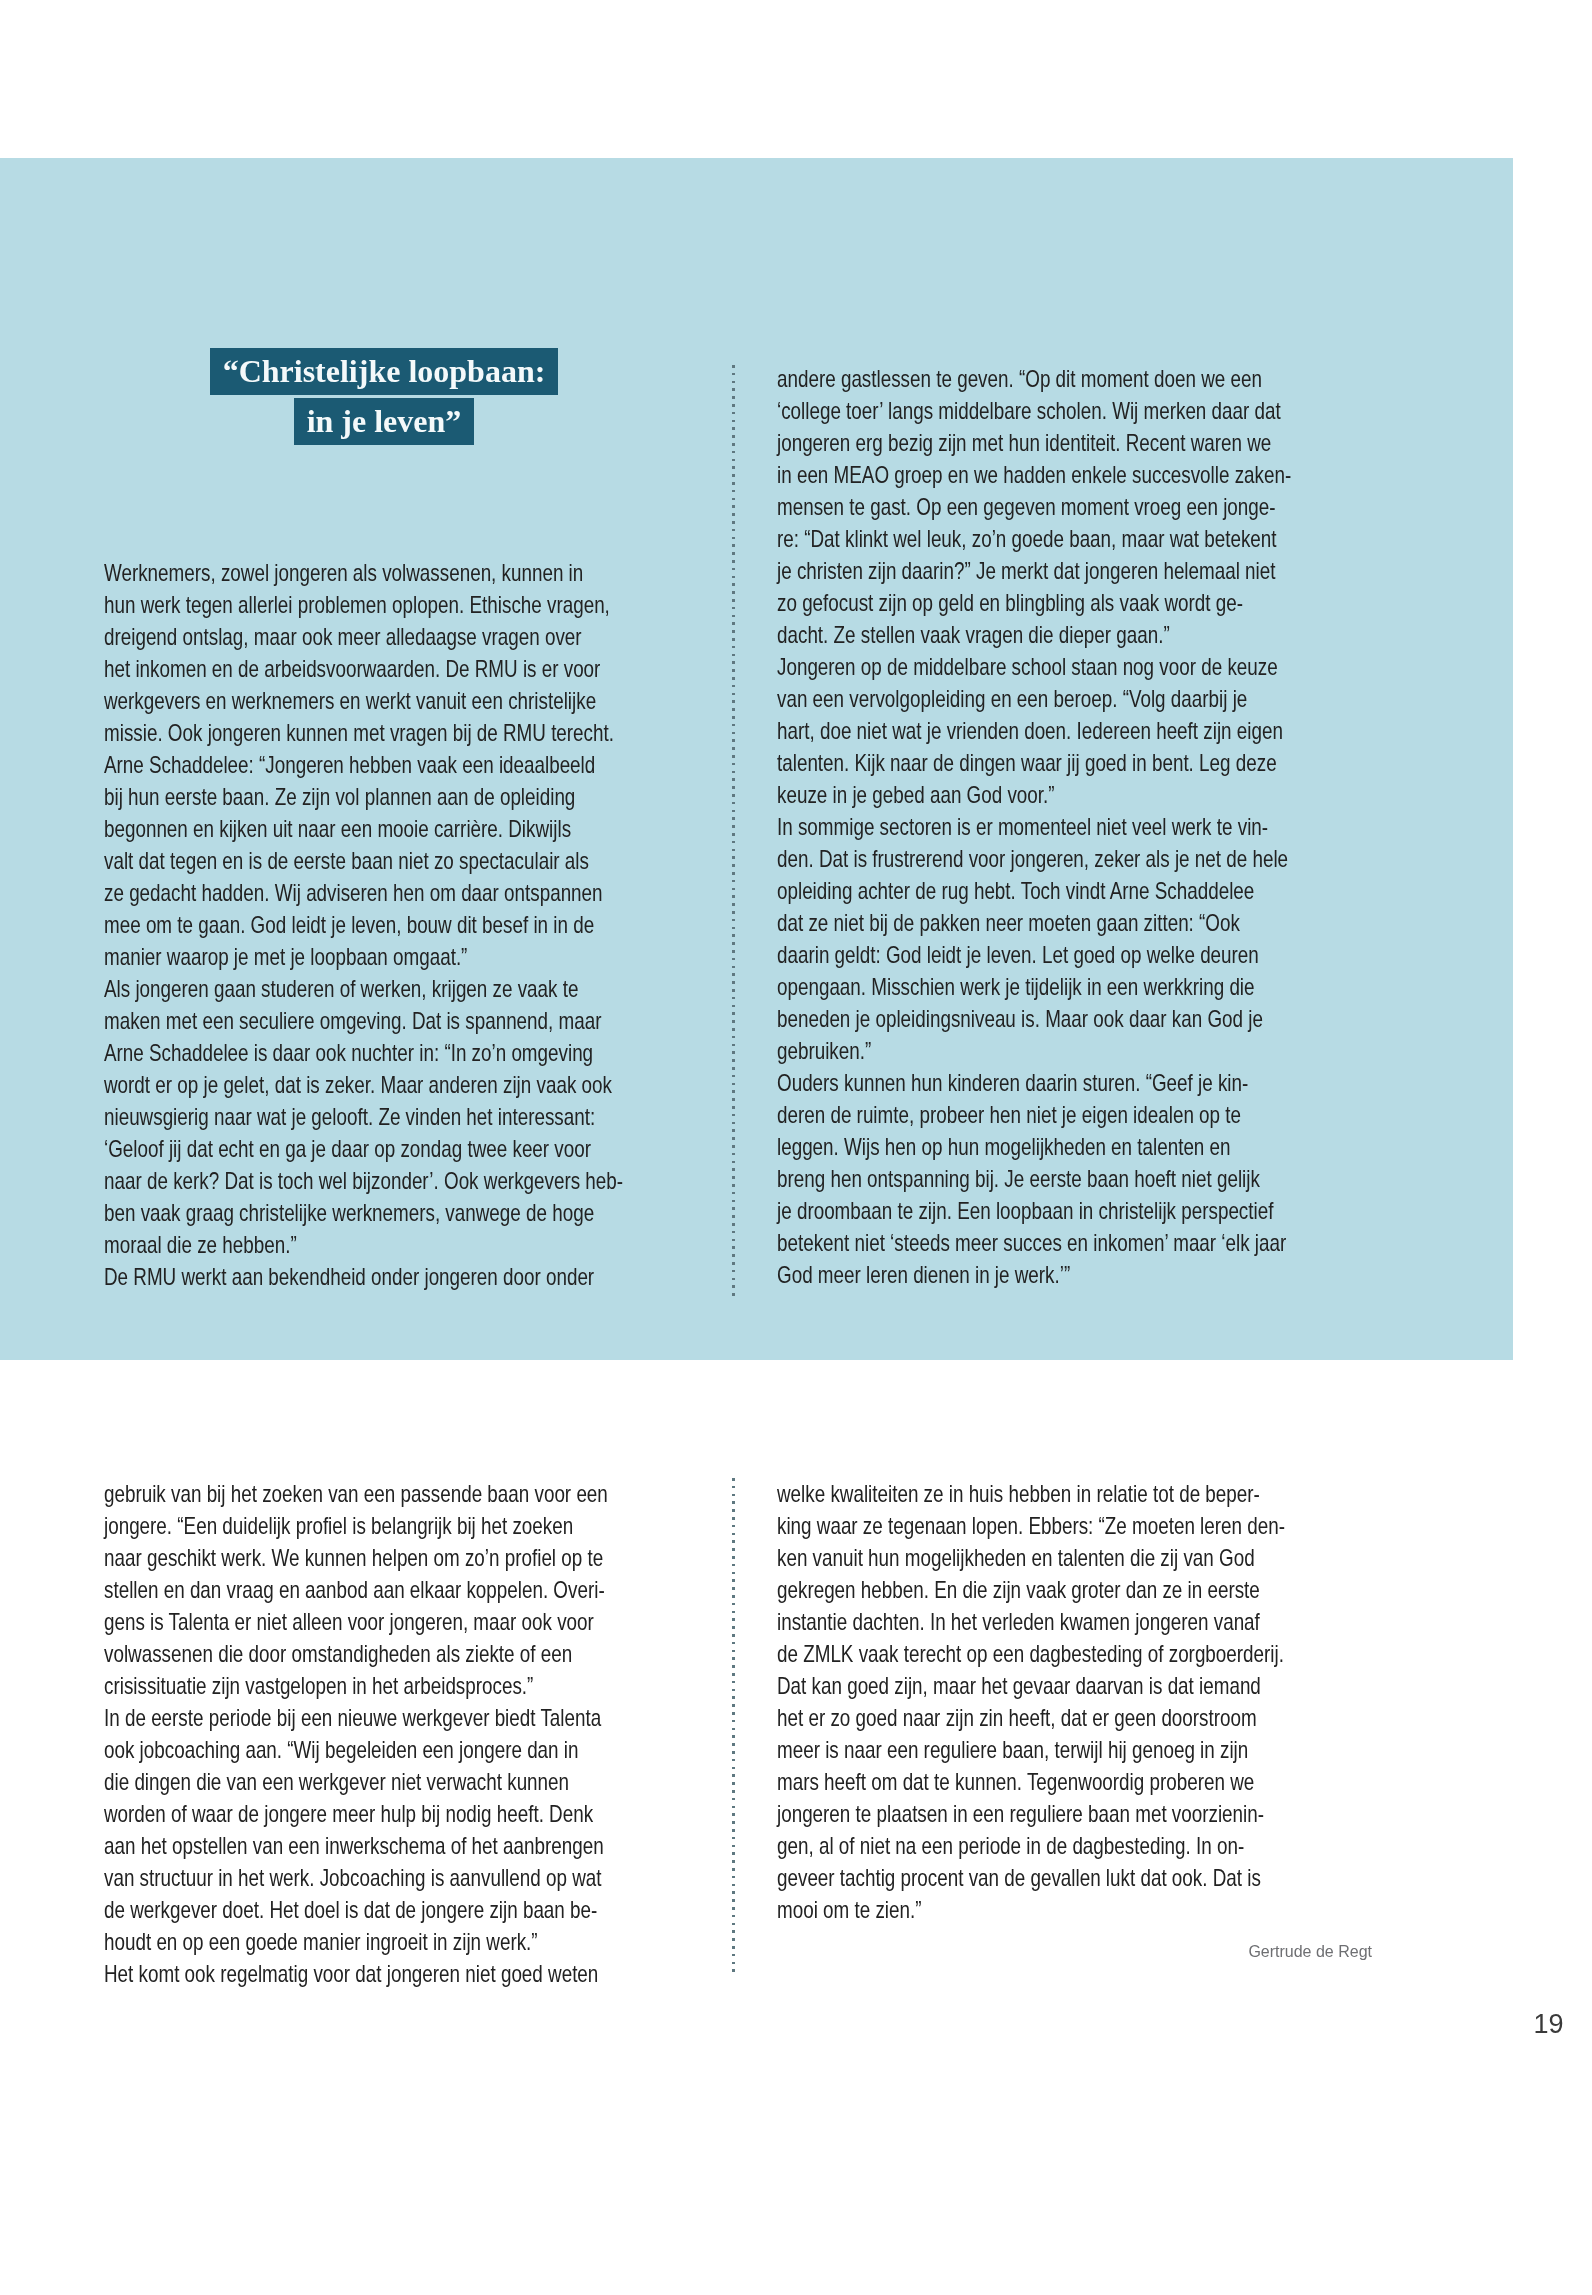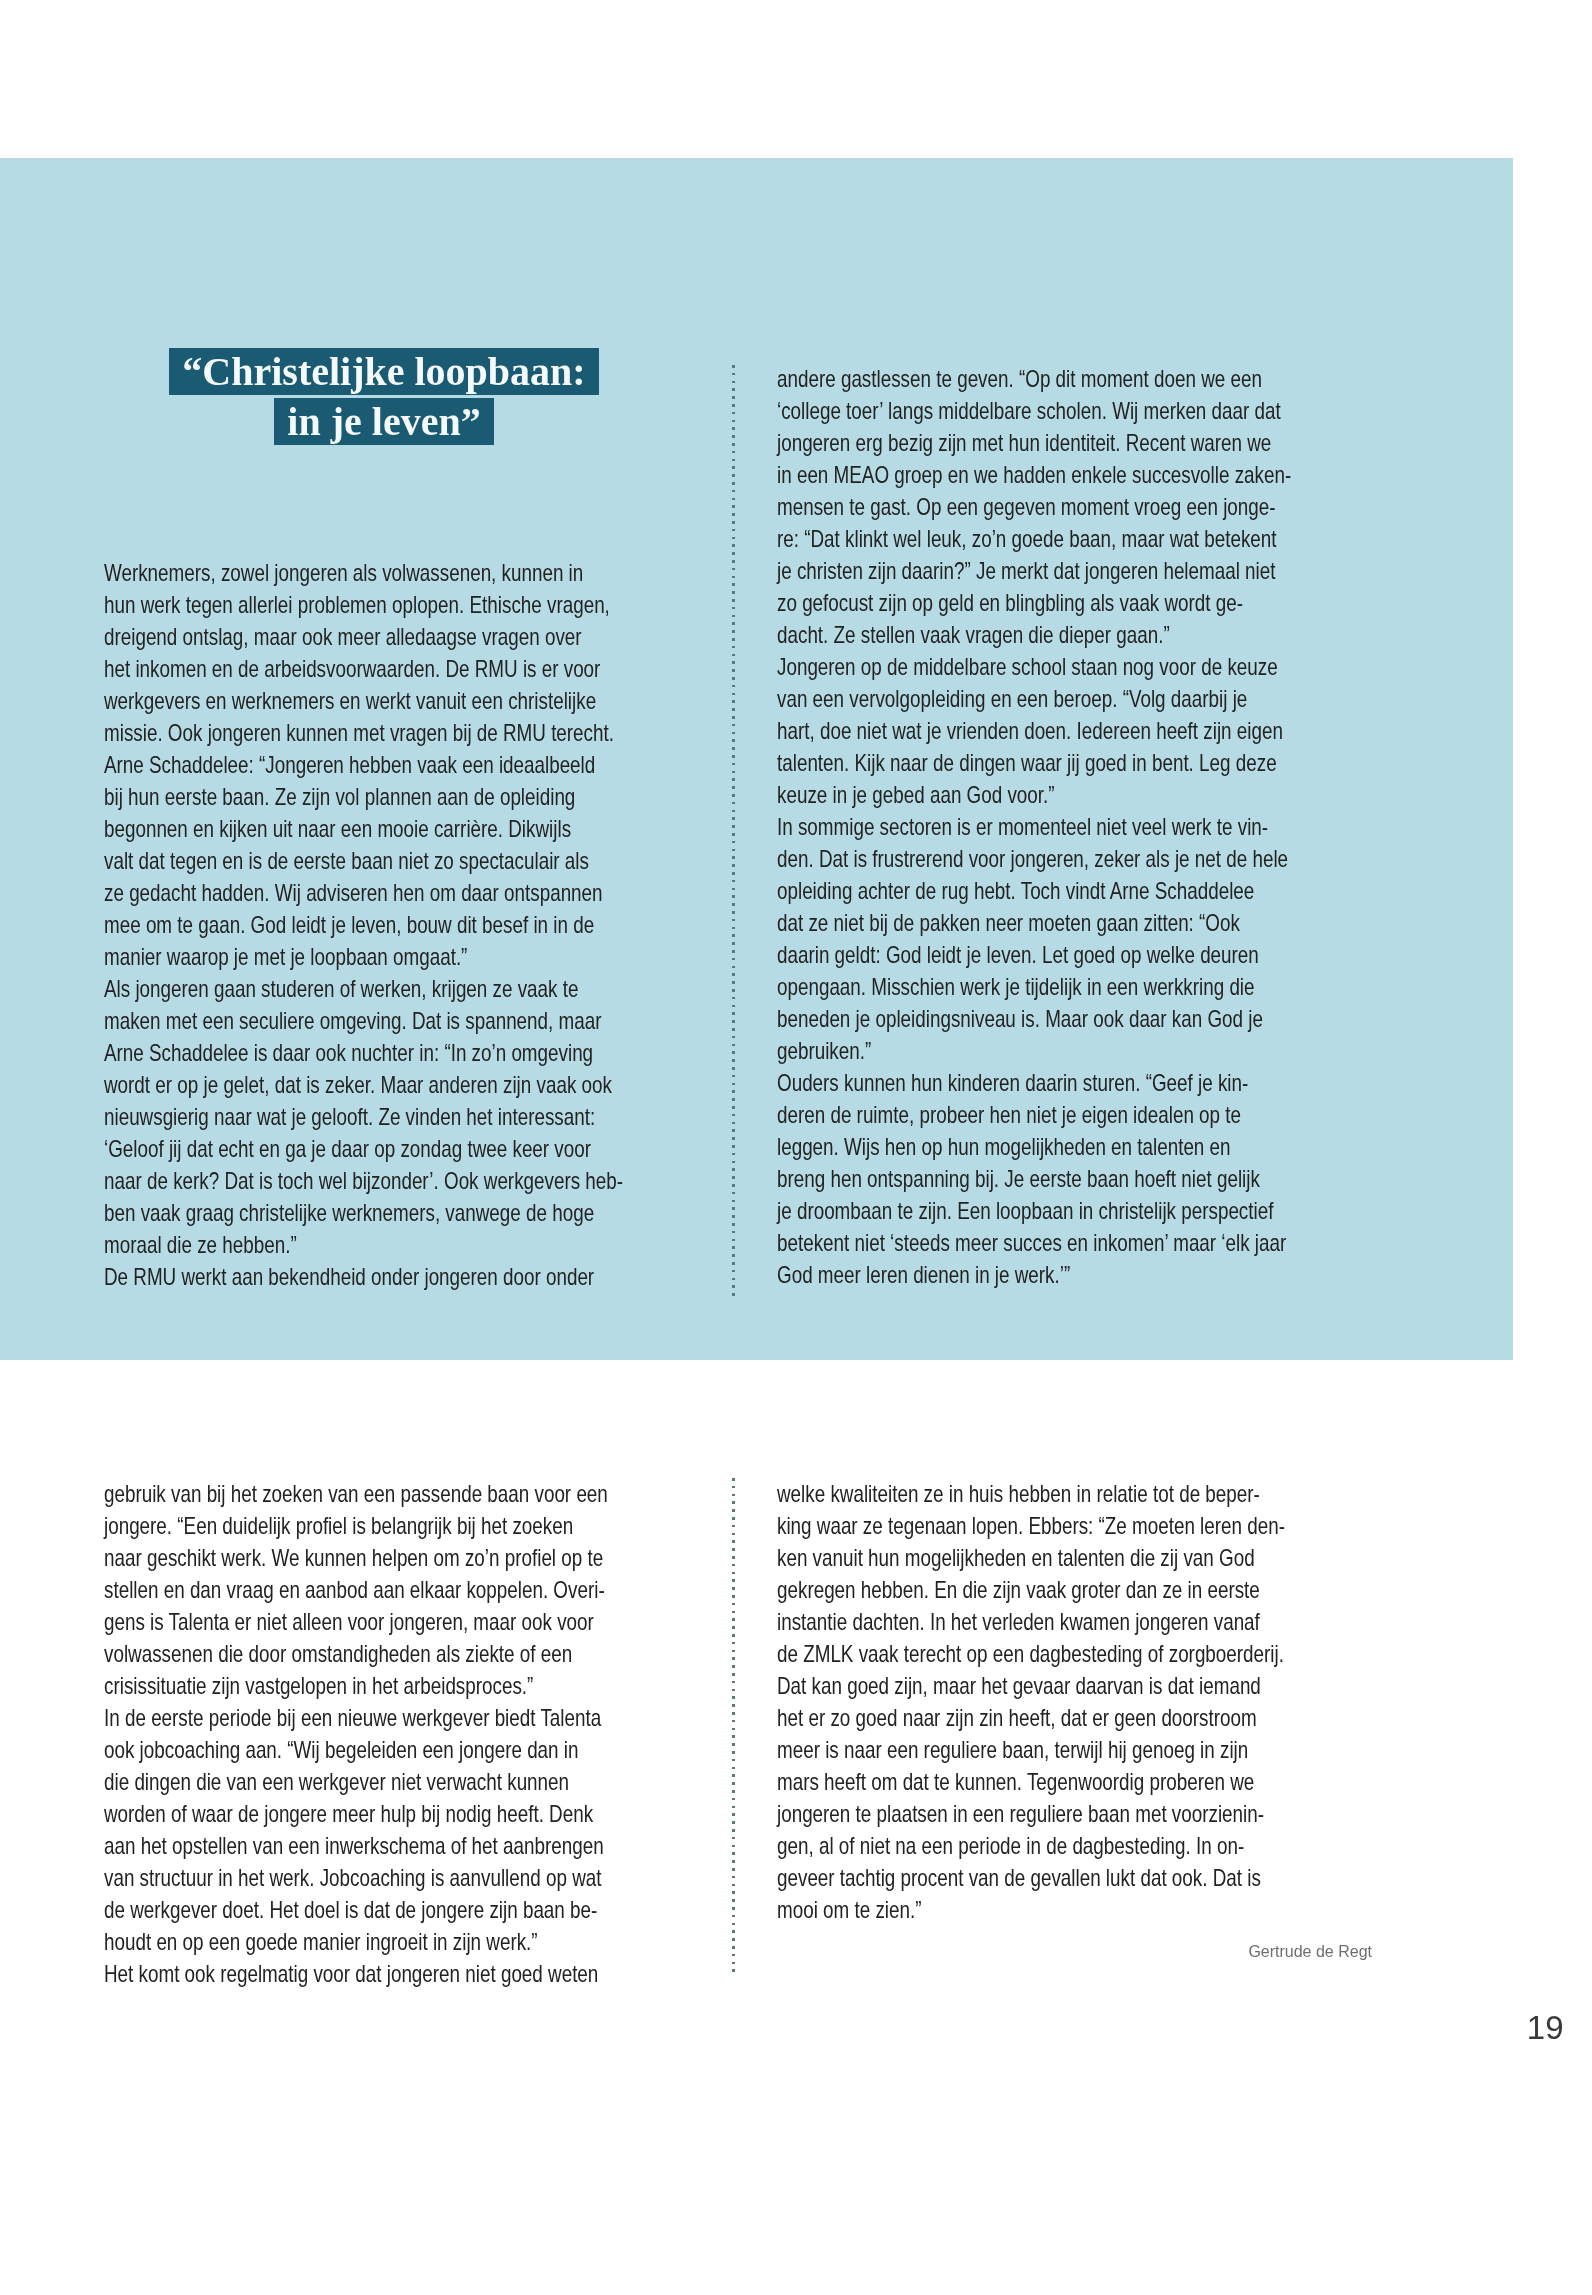--- a/index.html
+++ b/index.html
@@ -33,21 +33,21 @@
     flex-direction: column;
     align-items: center;
     gap: 2.6px;
   }
   .headline-line {
     display: inline-block;
     background: #1b5a73;
     color: #f4f9fa;
     font-family: "Liberation Serif", serif;
     font-weight: bold;
-    font-size: 40px;
+    font-size: 32px;
     line-height: 47px;
     padding: 0 13px;
     white-space: nowrap;
   }
 
   
   .col {
     position: absolute;
     width: 759px;
     font-size: 24px;
@@ -84,21 +84,21 @@
     width: 595px;
     text-align: right;
     font-size: 16px;
     color: #6e6f72;
   }
 
   .page-number {
     position: absolute;
     right: 28.5px;
     top: 2009px;
-    font-size: 33px;
+    font-size: 27px;
     color: #3a3a3a;
   }
 </style>
 </head>
 <body>
 
 <div class="page">
 
   <section class="panel">
 

